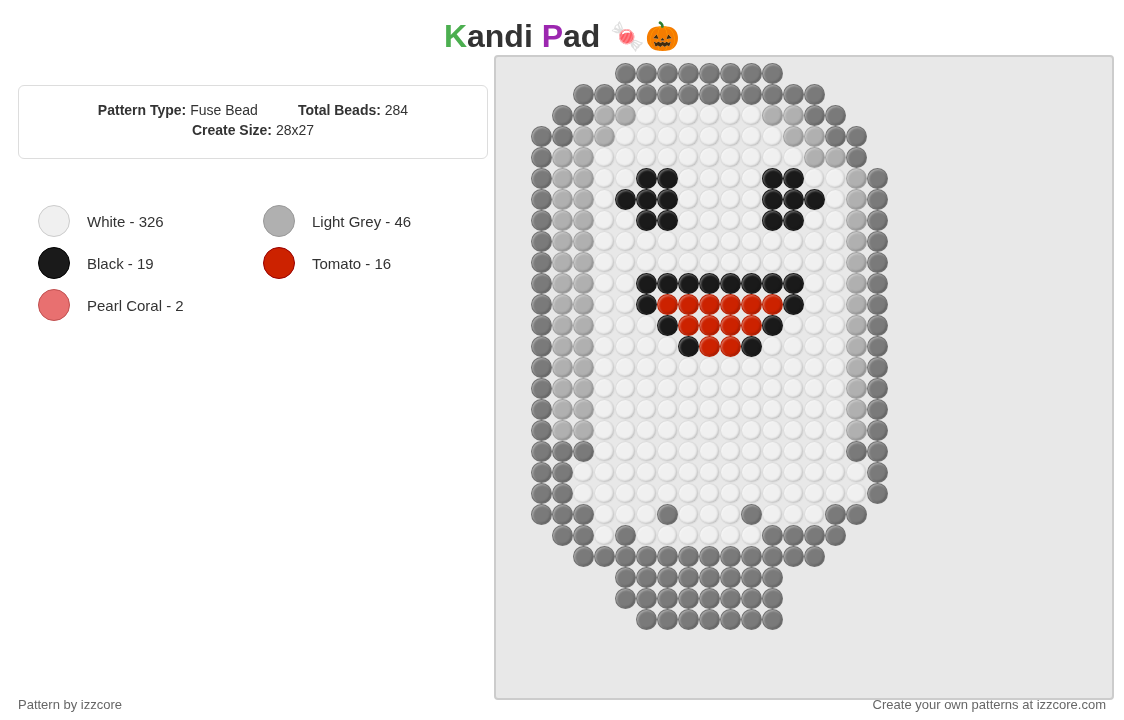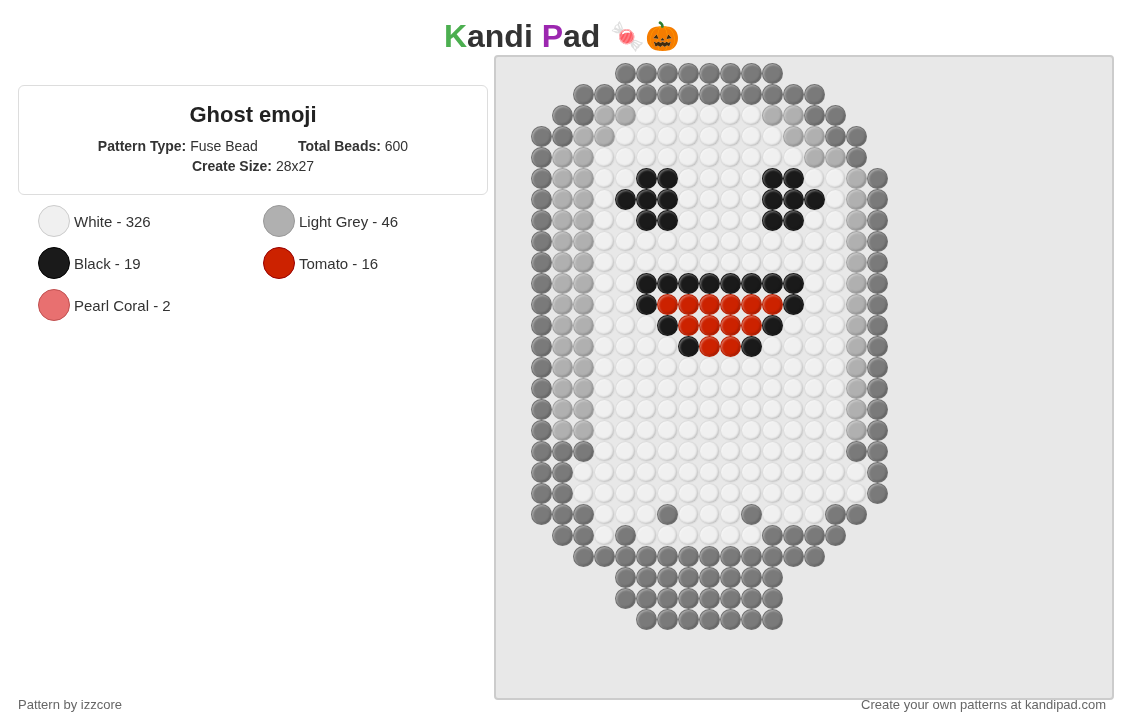--- a/index.html
+++ b/index.html
@@ -74,21 +74,21 @@
       top: 195px;
       width: 470px;
       display: grid;
       grid-template-columns: 1fr 1fr;
       gap: 10px 20px;
       padding: 10px 20px;
     }
     .color-item {
       display: flex;
       align-items: center;
-      gap: 4px;
+      gap: 17px;
       font-size: 15px;
       color: #333;
     }
     .color-swatch {
       width: 32px;
       height: 32px;
       border-radius: 50%;
       flex-shrink: 0;
       border: 1px solid rgba(0,0,0,0.1);
     }
@@ -134,24 +134,23 @@
 <body>
 
 <div class="header">
   <div class="logo-text">
     <span class="logo-k">K</span><span class="logo-andi">andi</span><span class="logo-space"> </span><span class="logo-p">P</span><span class="logo-ad">ad</span>
   </div>
   <span class="logo-icon">🍬🎃</span>
 </div>
 
 <div class="info-panel">
-  <div class="pattern-title">Ghost emoji</div>
   <div class="pattern-meta">
     <span><b>Pattern Type:</b> <span>Fuse Bead</span></span>
-    <span><b>Total Beads:</b> <span>600</span></span>
+    <span><b>Total Beads:</b> <span>284</span></span>
   </div>
   <div class="pattern-size-row">
     <b>Create Size:</b>&nbsp;<span>28x27</span>
   </div>
 </div>
 
 <div class="color-legend" id="color-legend">
     <div class="color-item">
       <div class="color-swatch" style="background:#f0f0f0;border-color:#ccc"></div>
       <span>White - 326</span>
@@ -929,13 +928,13 @@
       <div class="bead" style="width: 21px; height: 21px; background: rgb(232, 232, 232); border: none; border-radius: 0px;"></div>
       <div class="bead" style="width: 21px; height: 21px; background: rgb(232, 232, 232); border: none; border-radius: 0px;"></div>
       <div class="bead" style="width: 21px; height: 21px; background: rgb(232, 232, 232); border: none; border-radius: 0px;"></div>
       <div class="bead" style="width: 21px; height: 21px; background: rgb(232, 232, 232); border: none; border-radius: 0px;"></div>
       <div class="bead" style="width: 21px; height: 21px; background: rgb(232, 232, 232); border: none; border-radius: 0px;"></div>
       <div class="bead" style="width: 21px; height: 21px; background: rgb(232, 232, 232); border: none; border-radius: 0px;"></div>
     </div>
 </div>
 
 <div class="footer">Pattern by izzcore</div>
-<div class="footer-right">Create your own patterns at kandipad.com</div>
+<div class="footer-right">Create your own patterns at izzcore.com</div>
 
 </body></html>

